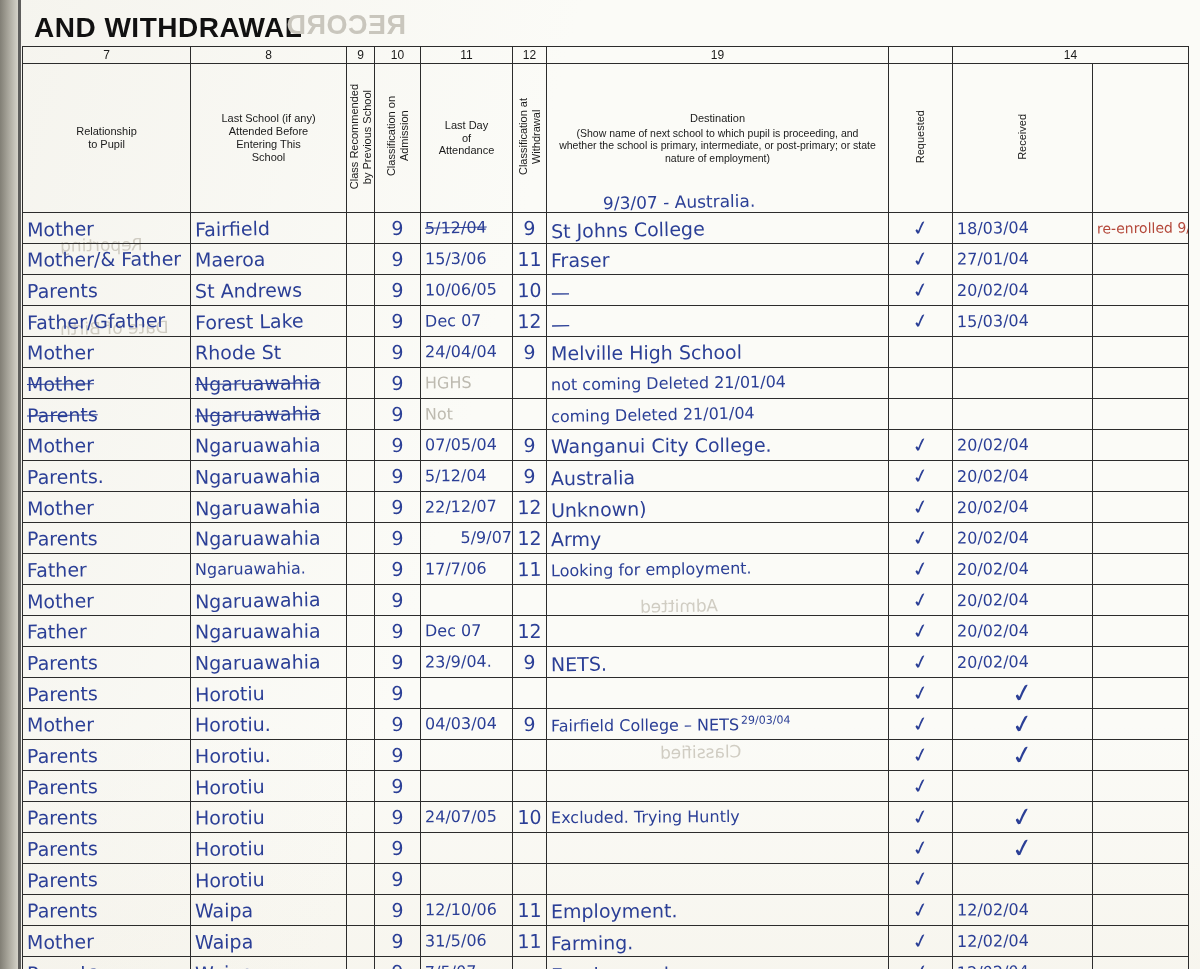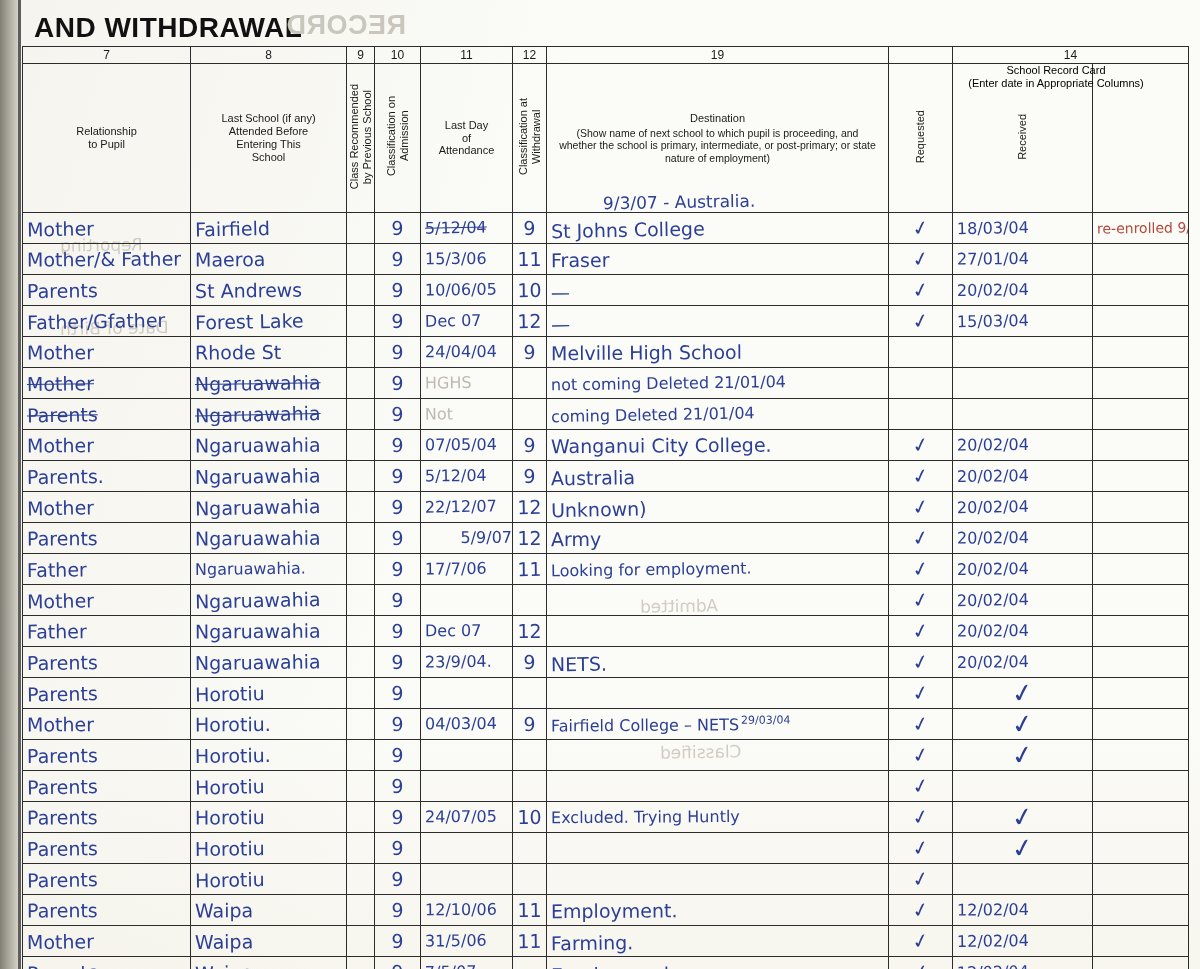--- a/index.html
+++ b/index.html
@@ -893,22 +893,18 @@
               <span class="tick">✓</span>
             </td>
             <td>
               <span class="hw sm" style="transform: rotate(-1.1deg);">12/02/04</span>
             </td>
             <td></td>
           </tr>
         </tbody>
     </table>
 
-    <div style="position:absolute; left:905px; top:18px; width:258px; text-align:center; font-size:11px; line-height:1.22; pointer-events:none;">
-      <div>School Record Card</div>
-      <div style="white-space:pre-line">(Enter date in Appropriate Columns)</div>
-    </div>
 
     <div style="position:absolute; left:575px; top:146px; pointer-events:none;">
       <span class="note-top">9/3/07 - Australia.</span>
     </div>
   </div>
 </div>
 
 </body></html>

